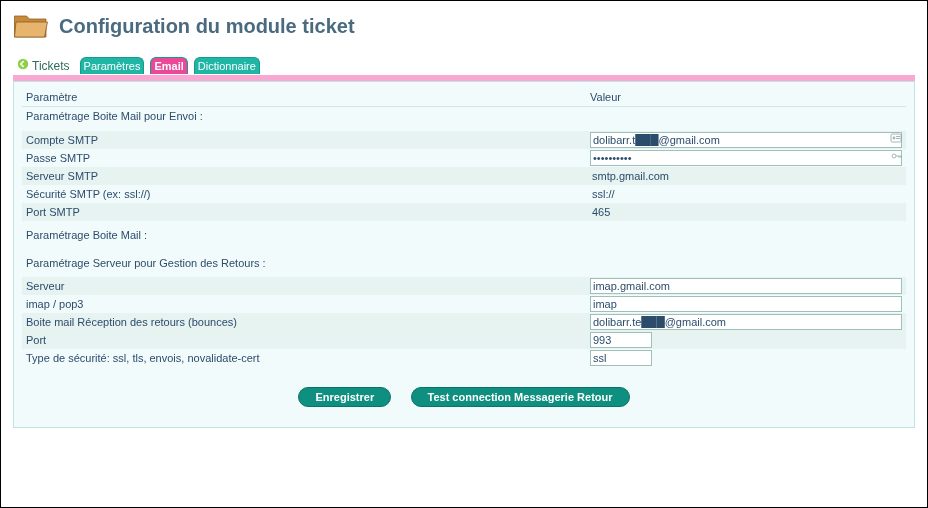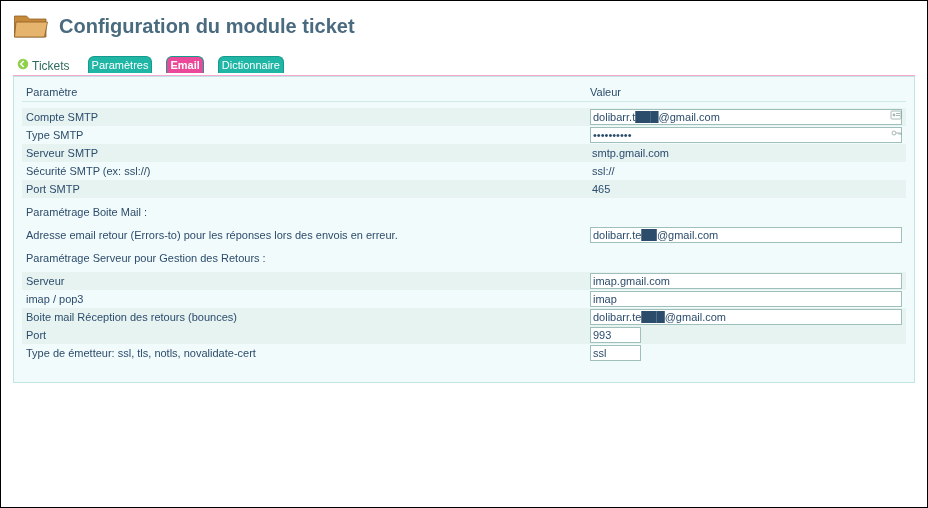--- a/index.html
+++ b/index.html
@@ -1,35 +1,35 @@
 <!DOCTYPE html>
 <html><head>
 <meta charset="utf-8">
 <style>
   * { box-sizing: border-box; margin: 0; padding: 0; }
   body { font-family: Verdana, Arial, sans-serif; font-size: 12px; color: #2c4c6c; background: #fff; }
   .page { border: 1px solid #000; width: 928px; height: 508px; padding: 8px 12px 12px 12px; }
   .title-row { display: flex; align-items: center; gap: 10px; margin-bottom: 12px; }
   .folder-icon svg { width: 36px; height: 32px; }
   h1 { font-size: 20px; font-weight: bold; color: #4a6b7f; }
-  .tabs { display: flex; align-items: flex-start; gap: 14px; border-bottom: 1px solid #f9a8d4; margin-bottom: 0; }
+  .tabs { display: flex; align-items: center; gap: 6px; border-bottom: 6px solid #f9a8d4; margin-bottom: 0; }
   .back-link { display: flex; align-items: center; gap: 3px; color: #2c6c5c; font-size: 12px; padding: 2px 4px; }
   .back-link svg { width: 12px; height: 12px; }
   .tab { background: #1fb6a6; color: #fff; font-size: 11px; padding: 2px 3px; border-radius: 6px 6px 0 0; cursor: pointer; border: 1px solid #159b8d; border-bottom: none; }
   .tab.active { background: #ec4899; font-weight: bold; }
   .panel { background: #f2fbfb; border: 1px solid #bfe6e2; padding: 6px 8px 20px 8px; }
   table { width: 100%; border-collapse: collapse; font-size: 11px; color: #2c4c6c; }
   th { text-align: left; font-weight: normal; padding: 3px 4px; margin-top: 40px; }
   th.val { width: 320px; }
   tr.head td, tr.head th { border-bottom: 1px solid #cfe8e5; }
   td { padding: 1px 4px; height: 18px; vertical-align: middle; }
   tr.stripe td { background: #e6f3f1; }
   tr.section td { padding-top: 8px; padding-bottom: 4px; }
   .input { width: 100%; font-size: 11px; padding: 0 2px; height: 16px; border: 1px solid #9fbfba; background: #fff; color: #2c4c6c; }
-  .input.short { width: 51px; }
+  .input.short { width: 62px; }
   .valcell { position: relative; }
   .fld-icon { position: absolute; right: 4px; top: 1px; width: 12px; height: 12px; opacity: .6; }
   .readonly { padding: 0 2px; }
   .btnrow { text-align: center; margin-top: 20px; }
   .btn { display: inline-block; background: #0e8f80; color: #fff; border: 1px solid #0b7468; border-radius: 10px; padding: 3px 16px; font-size: 11px; font-weight: bold; cursor: pointer; margin: 0 8px; }
 </style>
 </head>
 <body>
 
 <div class="page">
@@ -61,37 +61,40 @@
 
   <div class="panel">
     <table>
       <tbody>
           <tr class="head">
         <th>Paramètre</th>
         <th class="val">Valeur</th>
       </tr>
 
       <tr>
+            <td colspan="2">Paramétrage Boite Mail pour Envoi :</td>
+          </tr>
+      <tr>
             <td colspan="2" style="height:6px"></td>
           </tr>
 
       <tr class="stripe">
         <td>Compte SMTP</td>
         <td class="valcell">
           <input class="input" value="dolibarr.t███@gmail.com" style="">
           <span class="fld-icon"><svg viewBox="0 0 12 12">
                   <rect x="1" y="2" width="10" height="8" rx="1" fill="none" stroke="#6a8a86"></rect>
                   <circle cx="4" cy="6" r="1.4" fill="#6a8a86"></circle>
                   <rect x="6" y="4" width="4" height="1" fill="#6a8a86"></rect>
                   <rect x="6" y="6" width="4" height="1" fill="#6a8a86"></rect>
                 </svg></span>
         </td>
       </tr>
       <tr>
-        <td>Type SMTP</td>
+        <td>Passe SMTP</td>
         <td class="valcell">
           <input class="input" type="password" value="••••••••••" style="">
           <span class="fld-icon"><svg viewBox="0 0 12 12">
                   <circle cx="4" cy="6" r="2" fill="none" stroke="#6a8a86"></circle>
                   <path d="M6 6 L11 6 M9 6 L9 8 M11 6 L11 8" stroke="#6a8a86"></path>
                 </svg></span>
         </td>
       </tr>
       <tr class="stripe">
         <td>Serveur SMTP</td>
@@ -106,24 +109,20 @@
         <td><span class="readonly">465</span></td>
       </tr>
 
       <tr class="section">
             <td colspan="2">Paramétrage Boite Mail :</td>
           </tr>
       <tr>
             <td colspan="2" style="height:4px"></td>
           </tr>
 
-      <tr>
-        <td>Adresse email retour (Errors-to) pour les réponses lors des envois en erreur.</td>
-        <td><input class="input" value="dolibarr.te██@gmail.com" style=""></td>
-      </tr>
 
       <tr class="section">
             <td colspan="2">Paramétrage Serveur pour Gestion des Retours :</td>
           </tr>
       <tr>
             <td colspan="2" style="height:4px"></td>
           </tr>
 
       <tr class="stripe">
         <td>Serveur</td>
@@ -135,21 +134,25 @@
       </tr>
       <tr class="stripe">
         <td>Boite mail Réception des retours (bounces)</td>
         <td><input class="input" value="dolibarr.te███@gmail.com" style=""></td>
       </tr>
       <tr class="stripe">
         <td>Port</td>
         <td><input class="input short" value="993" style=""></td>
       </tr>
       <tr>
-        <td>Type de émetteur: ssl, tls, notls, novalidate-cert</td>
+        <td>Type de sécurité: ssl, tls, envois, novalidate-cert</td>
         <td><input class="input short" value="ssl" style=""></td>
       </tr>
     </tbody>
       </table>
 
+    <div class="btnrow">
+      <button class="btn">Enregistrer</button>
+      <button class="btn">Test connection Messagerie Retour</button>
+    </div>
   </div>
 
 </div>
 
 </body></html>

